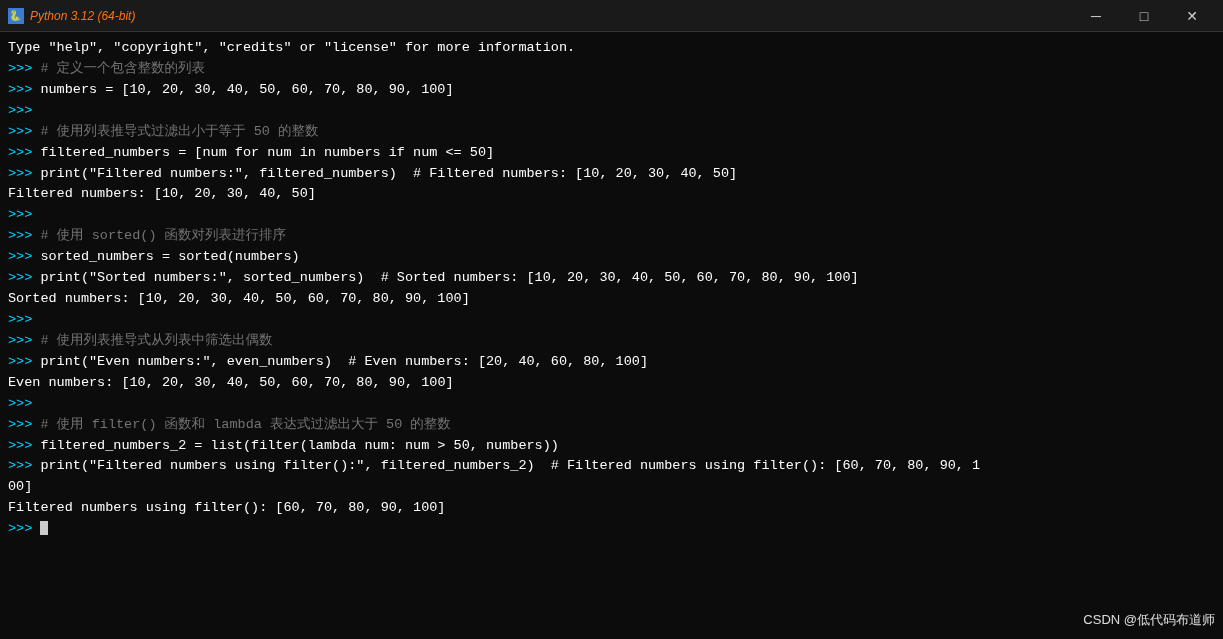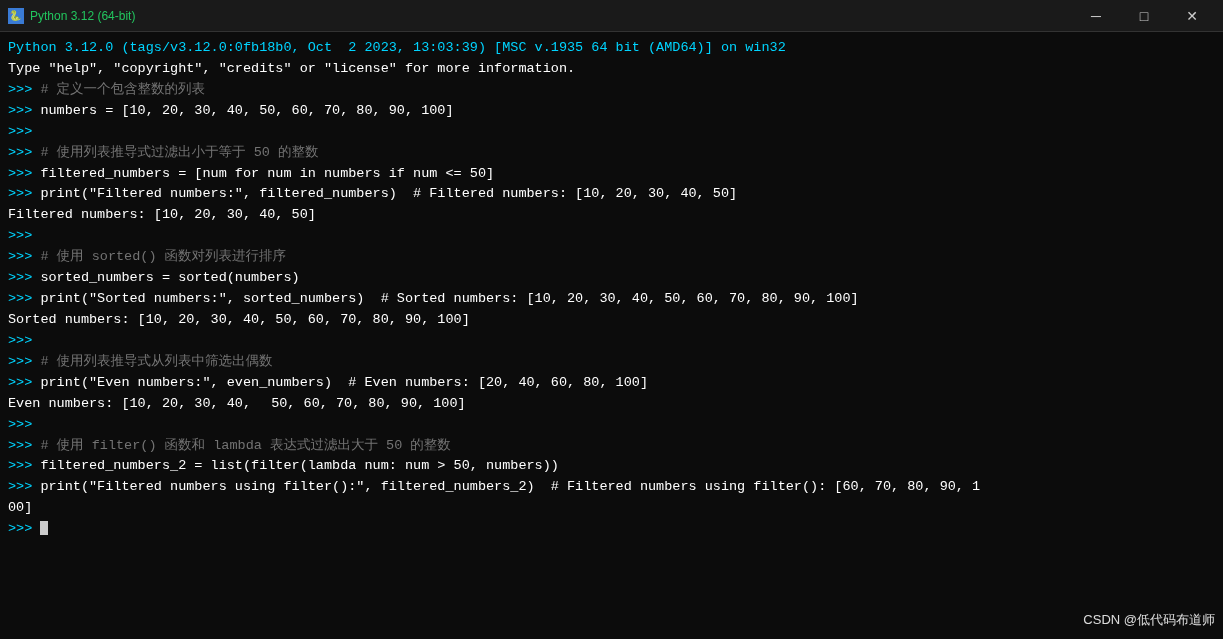--- a/index.html
+++ b/index.html
@@ -30,23 +30,24 @@
       height: 16px;
       background: #3a7bd5;
       display: flex;
       align-items: center;
       justify-content: center;
       font-size: 10px;
       color: #fff;
       font-weight: bold;
     }
     .title-bar-title {
-      color: #22c55e;
+      color: #f97316;
       font-size: 12px;
       font-family: 'Segoe UI', Arial, sans-serif;
+      font-style: italic;
     }
     .title-bar-controls {
       display: flex;
       gap: 2px;
     }
     .title-btn {
       width: 46px;
       height: 30px;
       background: transparent;
       border: none;
@@ -88,39 +89,39 @@
     <span class="title-bar-title">Python 3.12 (64-bit)</span>
   </div>
   <div class="title-bar-controls">
     <button class="title-btn">─</button>
     <button class="title-btn">□</button>
     <button class="title-btn close">✕</button>
   </div>
 </div>
 
 <div class="terminal">
-  <span class="line cyan">Python 3.12.0 (tags/v3.12.0:0fb18b0, Oct  2 2023, 13:03:39) [MSC v.1935 64 bit (AMD64)] on win32</span>
   <span class="line white">Type "help", "copyright", "credits" or "license" for more information.</span>
   <span class="line"><span class="cyan">&gt;&gt;&gt; </span><span class="comment"># 定义一个包含整数的列表</span></span>
   <span class="line"><span class="cyan">&gt;&gt;&gt; </span><span class="white">numbers = [10, 20, 30, 40, 50, 60, 70, 80, 90, 100]</span></span>
   <span class="line"><span class="cyan">&gt;&gt;&gt; </span></span>
   <span class="line"><span class="cyan">&gt;&gt;&gt; </span><span class="comment"># 使用列表推导式过滤出小于等于 50 的整数</span></span>
   <span class="line"><span class="cyan">&gt;&gt;&gt; </span><span class="white">filtered_numbers = [num for num in numbers if num &lt;= 50]</span></span>
   <span class="line"><span class="cyan">&gt;&gt;&gt; </span><span class="white">print("Filtered numbers:", filtered_numbers)  # Filtered numbers: [10, 20, 30, 40, 50]</span></span>
   <span class="line white">Filtered numbers: [10, 20, 30, 40, 50]</span>
   <span class="line"><span class="cyan">&gt;&gt;&gt; </span></span>
   <span class="line"><span class="cyan">&gt;&gt;&gt; </span><span class="comment"># 使用 sorted() 函数对列表进行排序</span></span>
   <span class="line"><span class="cyan">&gt;&gt;&gt; </span><span class="white">sorted_numbers = sorted(numbers)</span></span>
   <span class="line"><span class="cyan">&gt;&gt;&gt; </span><span class="white">print("Sorted numbers:", sorted_numbers)  # Sorted numbers: [10, 20, 30, 40, 50, 60, 70, 80, 90, 100]</span></span>
   <span class="line white">Sorted numbers: [10, 20, 30, 40, 50, 60, 70, 80, 90, 100]</span>
   <span class="line"><span class="cyan">&gt;&gt;&gt; </span></span>
   <span class="line"><span class="cyan">&gt;&gt;&gt; </span><span class="comment"># 使用列表推导式从列表中筛选出偶数</span></span>
   <span class="line"><span class="cyan">&gt;&gt;&gt; </span><span class="white">print("Even numbers:", even_numbers)  # Even numbers: [20, 40, 60, 80, 100]</span></span>
-  <span class="line white">Even numbers: [10, 20, 30, 40, <span style="margin-left:12px;">50</span>, 60, 70, 80, 90, 100]</span>
+  <span class="line white">Even numbers: [10, 20, 30, 40, <span style="">50</span>, 60, 70, 80, 90, 100]</span>
   <span class="line"><span class="cyan">&gt;&gt;&gt; </span></span>
   <span class="line"><span class="cyan">&gt;&gt;&gt; </span><span class="comment"># 使用 filter() 函数和 lambda 表达式过滤出大于 50 的整数</span></span>
   <span class="line"><span class="cyan">&gt;&gt;&gt; </span><span class="white">filtered_numbers_2 = list(filter(lambda num: num &gt; 50, numbers))</span></span>
   <span class="line"><span class="cyan">&gt;&gt;&gt; </span><span class="white">print("Filtered numbers using filter():", filtered_numbers_2)  # Filtered numbers using filter(): [60, 70, 80, 90, 1</span></span>
   <span class="line white">00]</span>
+  <span class="line white">Filtered numbers using filter(): [60, 70, 80, 90, 100]</span>
   <span class="line"><span class="cyan">&gt;&gt;&gt; </span><span style="display:inline-block;width:8px;height:14px;background:#ccc;vertical-align:middle;margin-bottom:2px;"></span></span>
 </div>
 
 <div class="watermark">CSDN @低代码布道师</div>
 
 </body></html>

